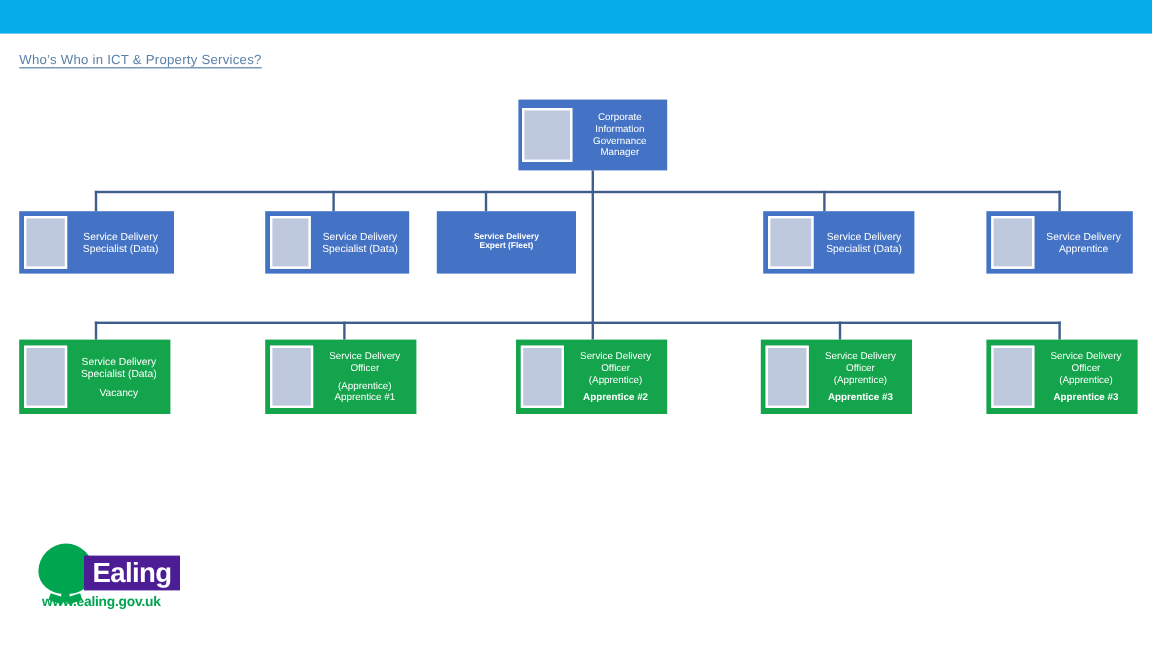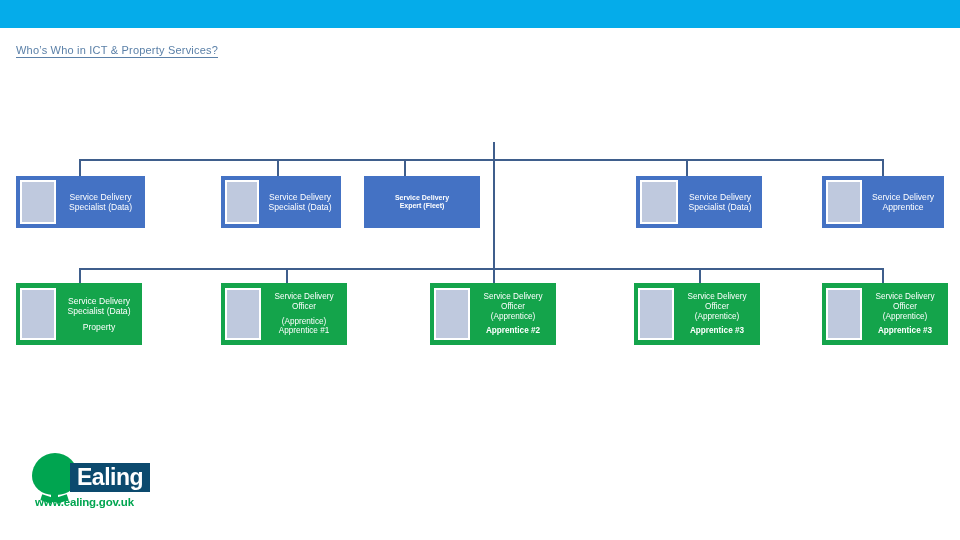--- a/index.html
+++ b/index.html
@@ -133,21 +133,21 @@
     width: 12px;
     height: 6px;
     background: #00A550;
     transform: rotate(-18deg);
   }
   .logo .wordmark {
     position: absolute;
     left: 40px;
     top: 11px;
     height: 29px;
-    background: #0c4a6e;
+    background: #4c1d95;
     padding: 0 7px 0 7px;
     display: flex;
     align-items: center;
   }
   .logo .wordmark-text {
     color: #FFFFFF;
     font-size: 23px;
     font-weight: bold;
     font-family: "Liberation Sans", sans-serif;
     letter-spacing: -0.5px;
@@ -187,20 +187,29 @@
   <div class="line v" style="left:493px; top:159px; height:110px;"></div>
 
   <div class="line h" style="left:79px; top:268px; width:805px;"></div>
 
   <div class="line v" style="left:79px; top:268px; height:15px;"></div>
   <div class="line v" style="left:286px; top:268px; height:15px;"></div>
   <div class="line v" style="left:493px; top:268px; height:15px;"></div>
   <div class="line v" style="left:699px; top:268px; height:15px;"></div>
   <div class="line v" style="left:882px; top:268px; height:15px;"></div>
 
+  <div class="node blue" style="left:432px; top:83px; width:124px; height:59px;">
+    <div class="photo" style="width:42px; height:45px; margin-left:3px;"></div>
+    <div class="node-text t-10">
+        <span class="ln">Corporate</span>
+        <span class="ln">Information</span>
+        <span class="ln">Governance</span>
+        <span class="ln">Manager</span>
+      </div>
+  </div>
 
   <div class="node blue" style="left:16px; top:176px; width:129px; height:52px;">
     <div class="photo" style="width:36px; height:44px; margin-left:4px;"></div>
     <div class="node-text t-11">
         <span class="ln">Service Delivery</span>
         <span class="ln">Specialist (Data)</span>
       </div>
   </div>
 
   <div class="node blue" style="left:221px; top:176px; width:120px; height:52px;">
@@ -232,21 +241,21 @@
         <span class="ln">Service Delivery</span>
         <span class="ln">Apprentice</span>
       </div>
   </div>
 
   <div class="node green" style="left:16px; top:283px; width:126px; height:62px;">
     <div class="photo" style="width:36px; height:52px; margin-left:4px;"></div>
     <div class="node-text t-11">
         <span class="ln">Service Delivery</span>
         <span class="ln">Specialist (Data)</span>
-        <span class="ln spaced">Property</span>
+        <span class="ln spaced">Vacancy</span>
       </div>
   </div>
 
   <div class="node green" style="left:221px; top:283px; width:126px; height:62px;">
     <div class="photo" style="width:36px; height:52px; margin-left:4px;"></div>
     <div class="node-text t-10">
         <span class="ln">Service Delivery</span>
         <span class="ln">Officer</span>
         <span class="ln spaced">(Apprentice)</span>
         <span class="ln">Apprentice #1</span>

